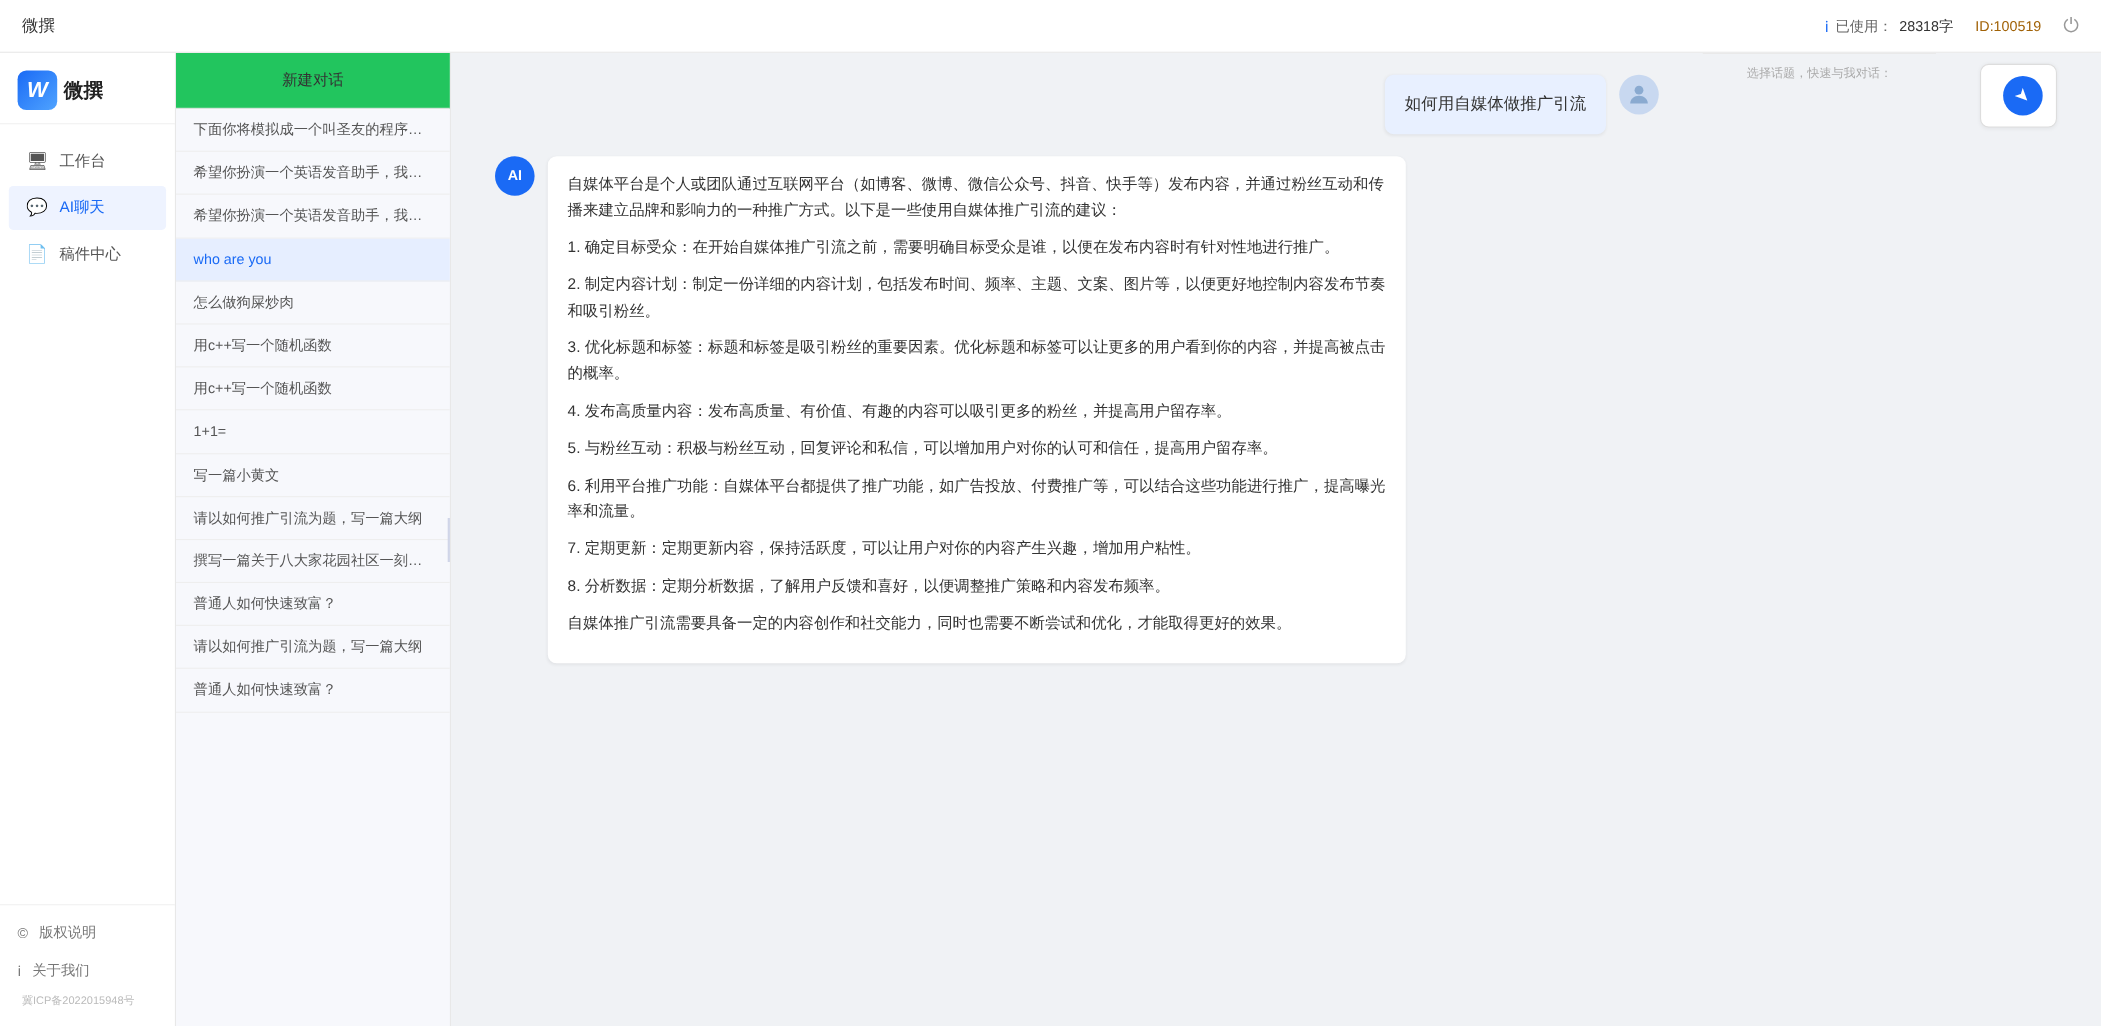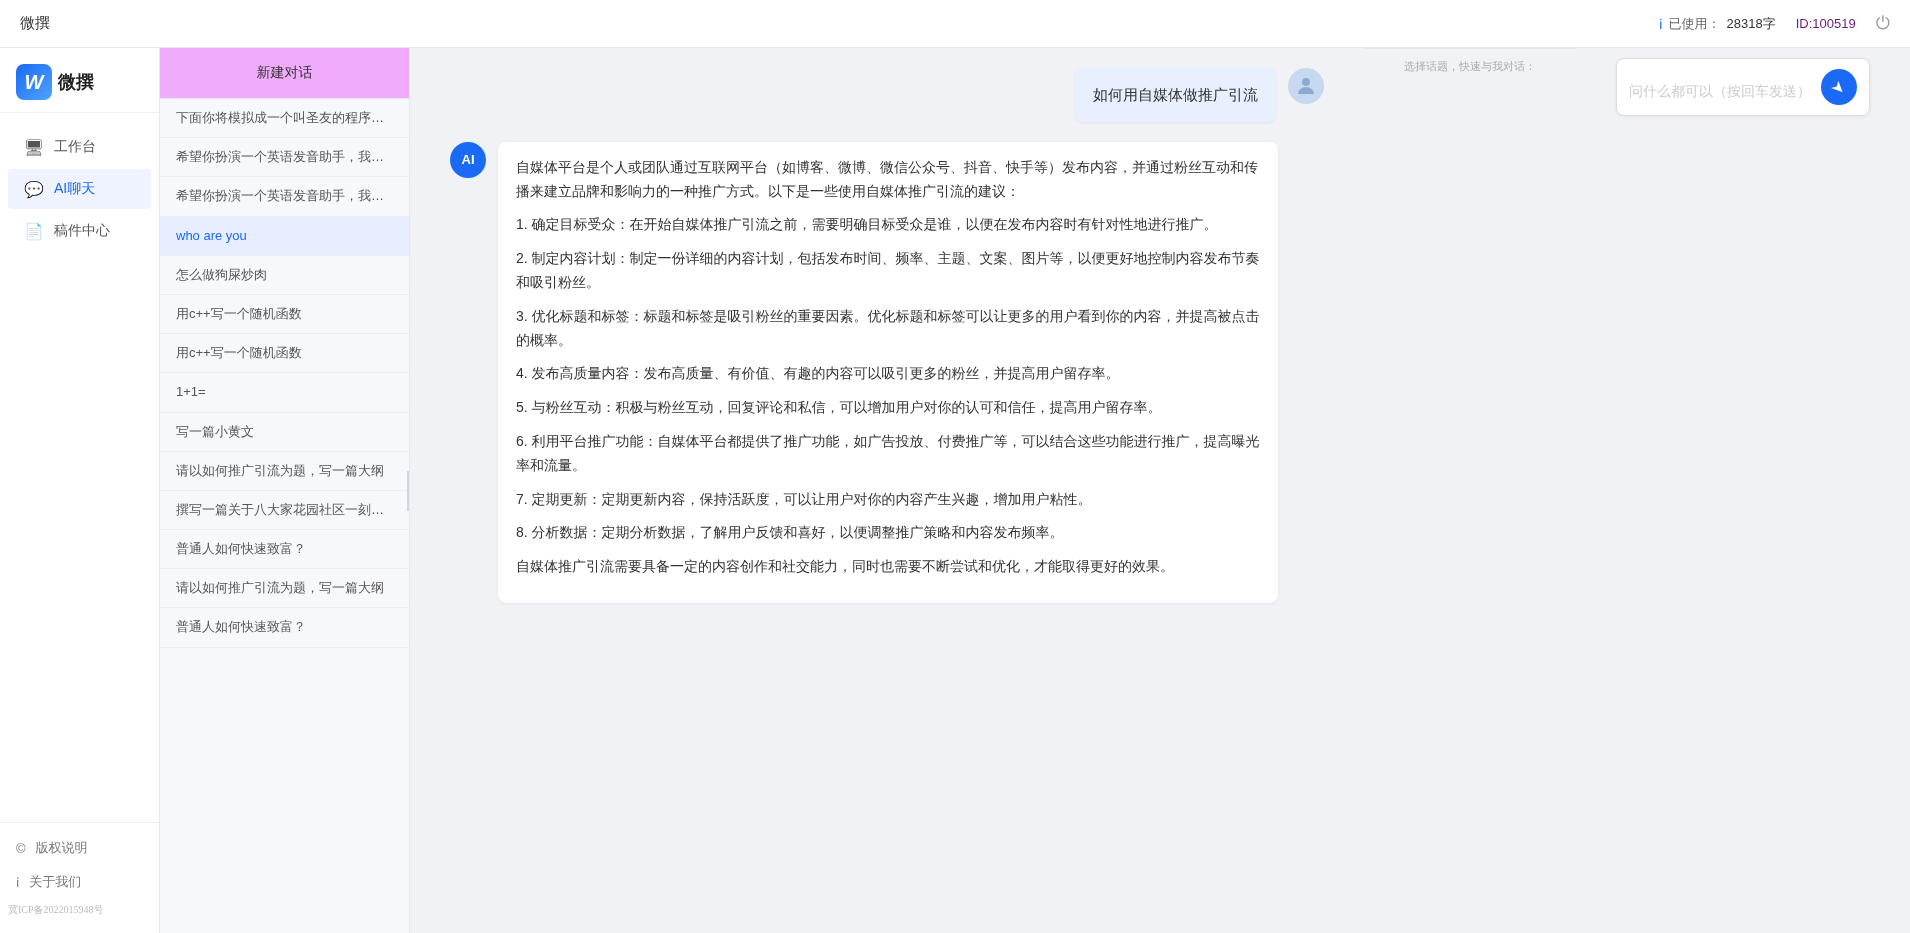--- a/index.html
+++ b/index.html
@@ -7,21 +7,21 @@
 
     
     .topbar {
       display: flex; align-items: center; justify-content: space-between;
       background: #fff; height: 48px; padding: 0 20px;
       border-bottom: 1px solid #e8e8e8; flex-shrink: 0; z-index: 10;
     }
     .topbar-title { font-size: 15px; color: #333; font-weight: 500; }
     .topbar-right { display: flex; align-items: center; gap: 20px; font-size: 13px; color: #666; }
     .topbar-usage { display: flex; align-items: center; gap: 6px; }
-    .topbar-id { color: #701a75; }
+    .topbar-id { color: #a16207; }
     .topbar-logout { cursor: pointer; color: #999; font-size: 18px; }
 
     
     .main-layout { display: flex; flex: 1; overflow: hidden; }
 
     
     .sidebar {
       width: 160px; background: #fff; display: flex; flex-direction: column;
       border-right: 1px solid #e8e8e8; flex-shrink: 0;
     }
@@ -43,32 +43,32 @@
       border-radius: 4px; margin: 2px 8px; transition: background 0.15s;
     }
     .sidebar-nav-item.active { color: #1a6af5; background: #eef3ff; }
     .nav-icon { width: 20px; height: 20px; display: flex; align-items: center; justify-content: center; font-size: 16px; }
 
     .sidebar-footer { margin-top: auto; border-top: 1px solid #f0f0f0; padding: 8px 0; }
     .sidebar-footer-item {
       display: flex; align-items: center; gap: 10px;
       padding: 8px 16px; cursor: pointer; font-size: 13px; color: #777;
     }
-    .icp { font-size: 10px; color: #bbb; padding: 4px 8px 8px; font-family: Liberation Serif, serif; }
+    .icp { font-size: 10px; color: #bbb; padding: 4px 20px 8px; }
 
     
     .chat-list {
       width: 250px; background: #f7f8fc; border-right: 1px solid #e8e8e8;
       display: flex; flex-direction: column; overflow: hidden; flex-shrink: 0;
       position: relative;
     }
     .chat-list-header {
       padding: 16px; border-bottom: 1px solid #e8e8e8;
       font-size: 14px; color: #333; font-weight: 500; text-align: center;
-      background: #f0abfc;
+      background: #22c55e;
     }
     .chat-items { overflow-y: auto; flex: 1; }
     .chat-item {
       padding: 10px 16px; cursor: pointer; font-size: 13px; color: #555;
       border-bottom: 1px solid #eee; line-height: 1.4;
       white-space: nowrap; overflow: hidden; text-overflow: ellipsis;
     }
     .chat-item.active { background: #e6eeff; color: #1a6af5; }
 
     
@@ -233,21 +233,20 @@
       </div>
 
     </div>
 
     <div class="quick-bar">
       <span>选择话题，快速与我对话：</span>
     </div>
 
     <div class="input-area">
       <div class="input-box">
-        <textarea class="input-textarea" rows="1" placeholder="问什么都可以（按回车发送）" style=""></textarea>
         <div class="send-btn">
           <span class="send-icon">➤</span>
         </div>
       </div>
     </div>
   </div>
 
 </div>
 
 </body></html>

